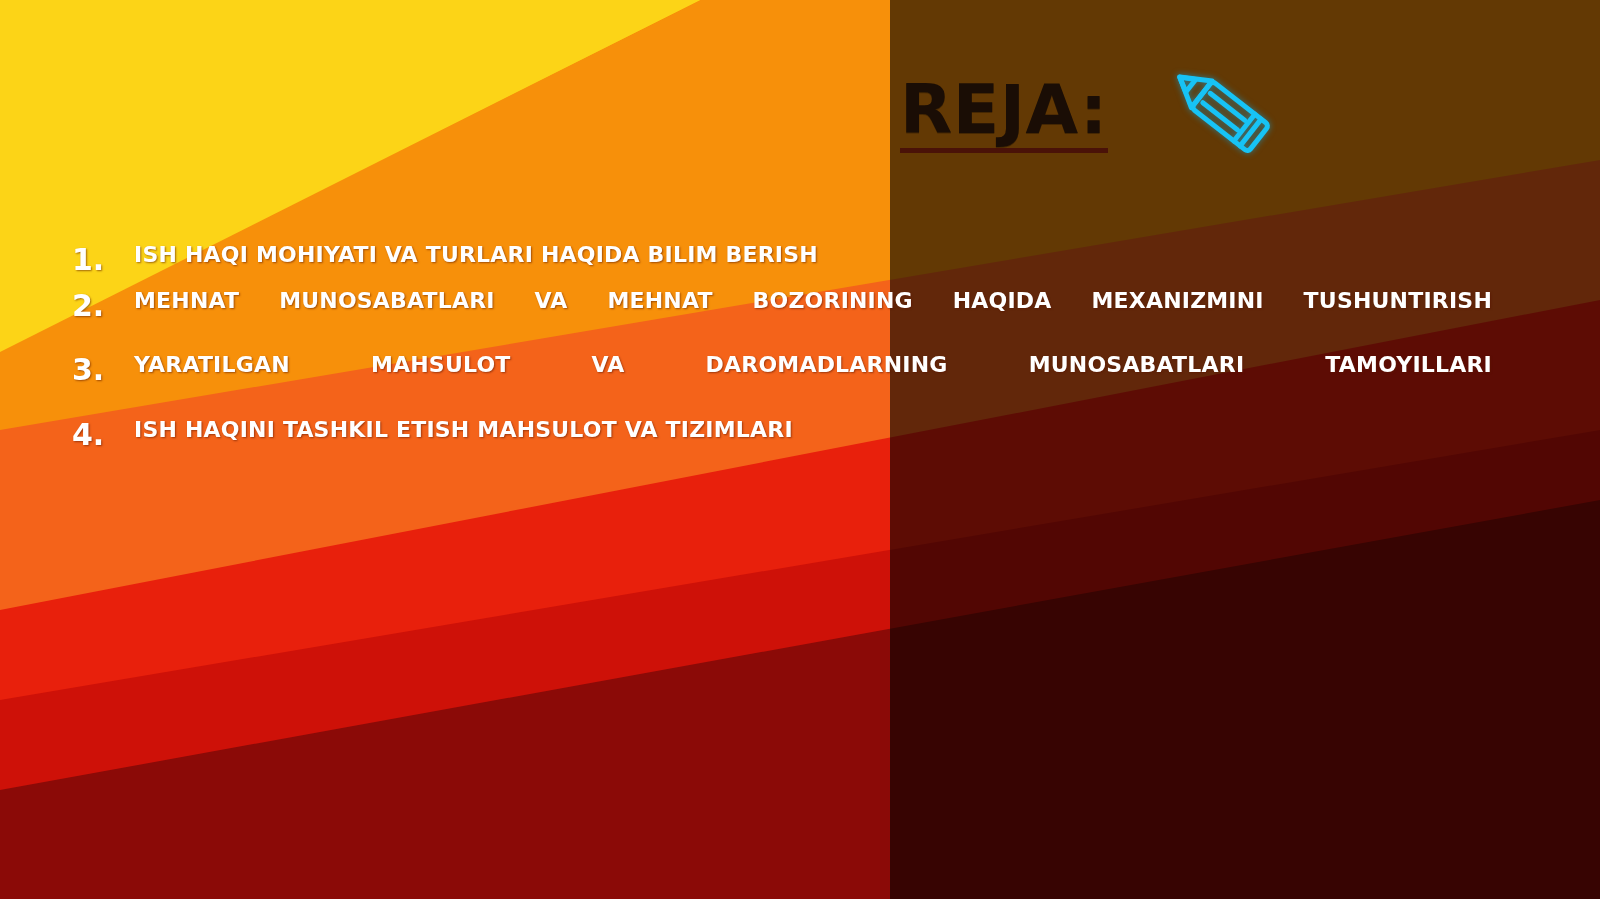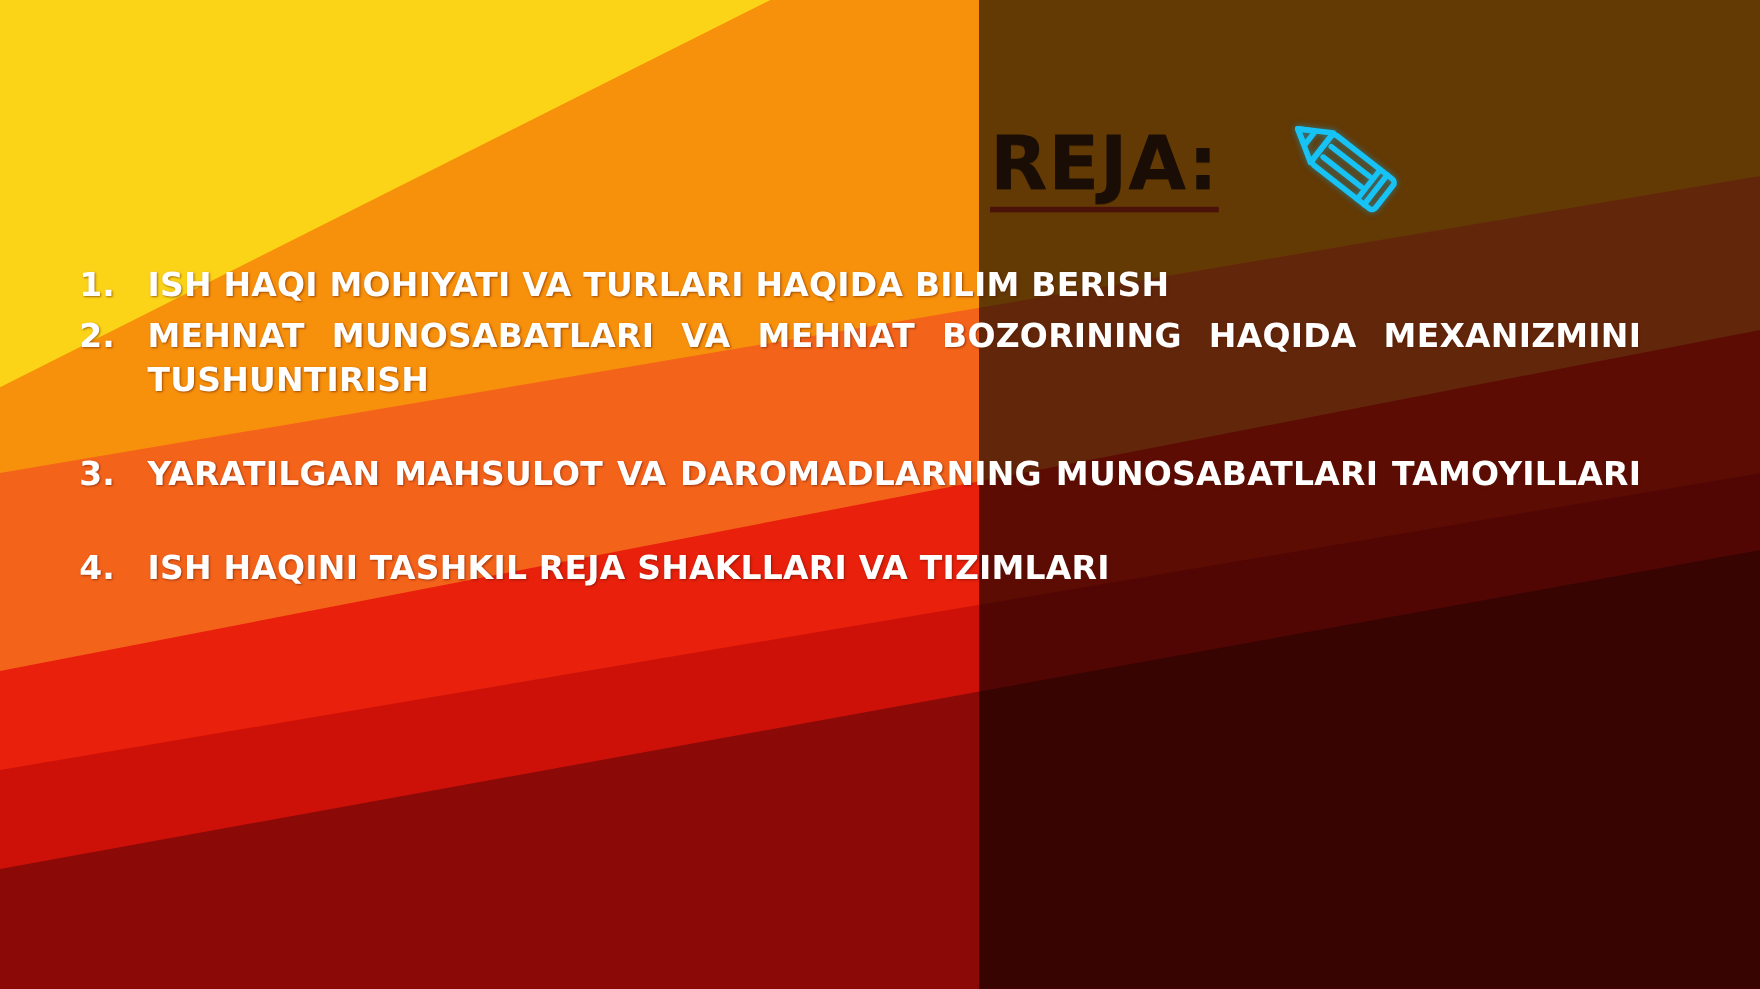--- a/index.html
+++ b/index.html
@@ -42,21 +42,20 @@
   }
 
   
   .title-block {
     position: absolute;
     left: 900px;
     top: 76px;
     display: flex;
     align-items: flex-start;
     gap: 52px;
-    margin-top: 40px;
   }
   .title-text {
     font-size: 68px;
     font-weight: 700;
     letter-spacing: 0.5px;
     color: #1a0d05;
     line-height: 1.0;
     border-bottom: 5px solid #4a1208;
     padding-bottom: 4px;
     text-shadow: 0 1px 0 rgba(0,0,0,0.3);
@@ -84,21 +83,21 @@
     flex: 0 0 auto;
     width: 62px;
     font-size: 30px;
     font-weight: 700;
     color: #ffffff;
     line-height: 1.33;
     text-shadow: 1px 1px 2px rgba(90,20,0,0.55);
   }
   .li-text {
     flex: 1 1 auto;
-    font-size: 30px;
+    font-size: 22px;
     font-weight: 700;
     color: #ffffff;
     line-height: 1.33;
     letter-spacing: 0.2px;
     text-align: justify;
     text-shadow: 1px 1px 2px rgba(90,20,0,0.55);
   }
   .li-text.nojustify {
     text-align: left;
   }
@@ -171,18 +170,18 @@
       <div class="li-text justify">MEHNAT MUNOSABATLARI VA MEHNAT BOZORINING HAQIDA MEXANIZMINI TUSHUNTIRISH</div>
     </div>
 
     <div class="list-item">
       <div class="li-num">3.</div>
       <div class="li-text justify">YARATILGAN MAHSULOT VA DAROMADLARNING MUNOSABATLARI TAMOYILLARI</div>
     </div>
 
     <div class="list-item">
       <div class="li-num">4.</div>
-      <div class="li-text nojustify">ISH HAQINI TASHKIL REJA SHAKLLARI VA TIZIMLARI</div>
+      <div class="li-text nojustify">ISH HAQINI TASHKIL ETISH MAHSULOT VA TIZIMLARI</div>
     </div>
 
   </div>
 
 </div>
 
 </body></html>

